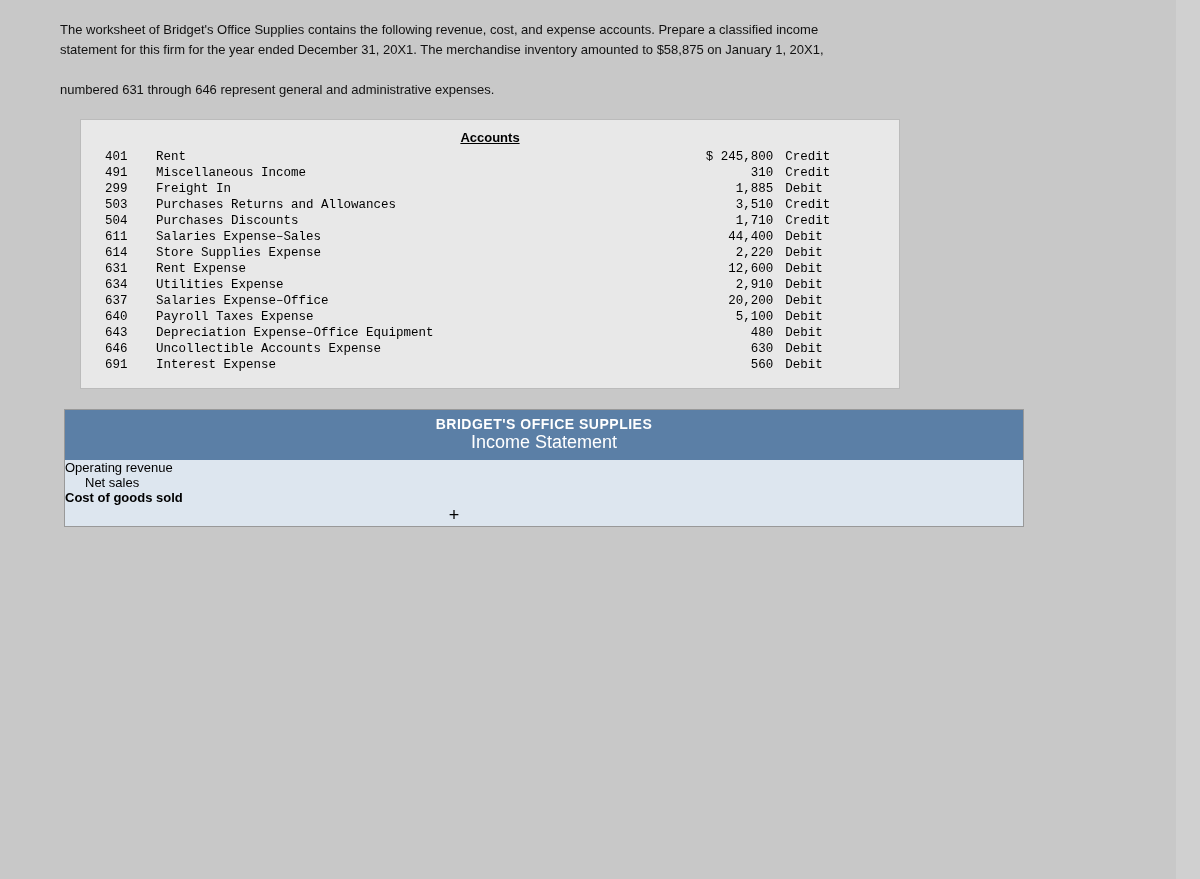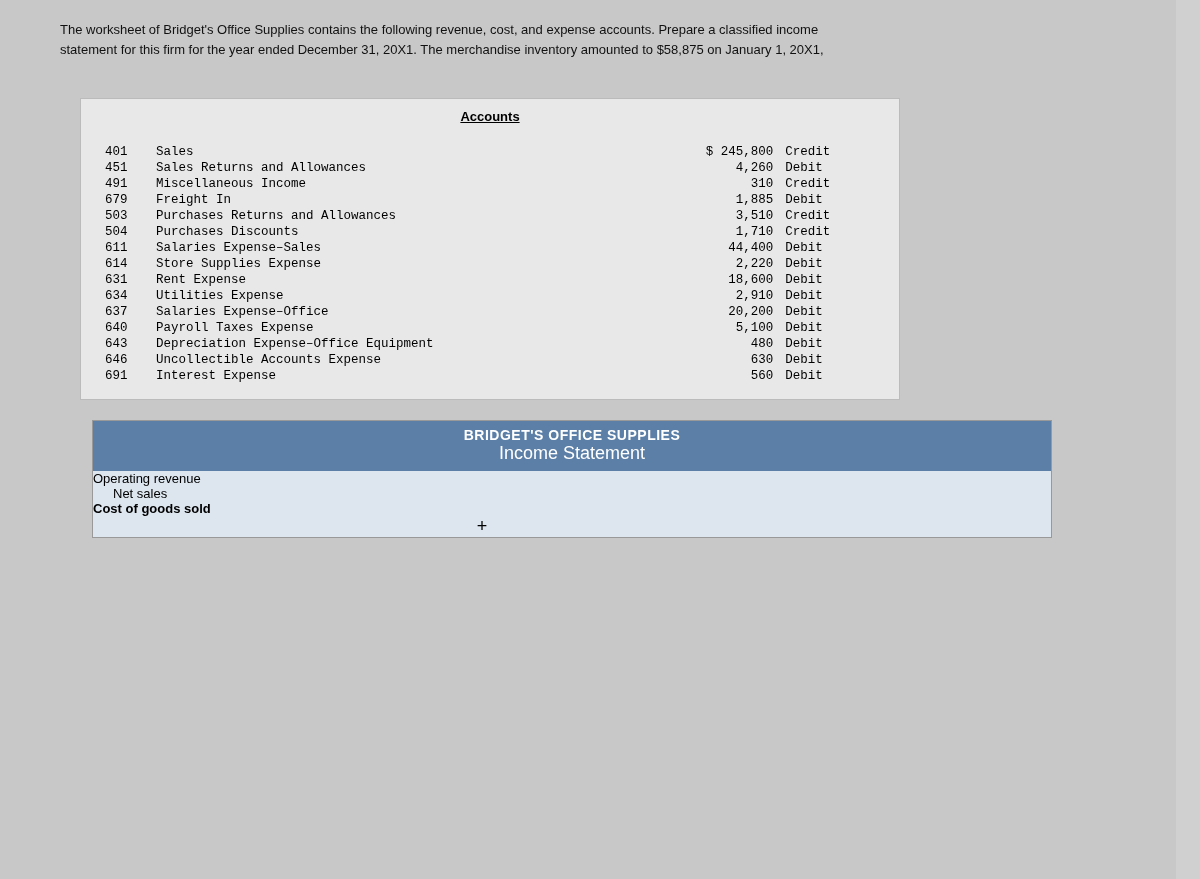--- a/index.html
+++ b/index.html
@@ -29,21 +29,21 @@
       border: 1px solid #bbb;
       padding: 10px 20px 15px 20px;
       margin-bottom: 20px;
       max-width: 820px;
       margin-left: 20px;
     }
     .accounts-header {
       text-align: center;
       font-weight: bold;
       font-size: 13px;
-      margin-bottom: 20px;
+      margin-bottom: 4px;
       text-decoration: underline;
     }
     .accounts-table {
       width: 100%;
       border-collapse: collapse;
     }
     .accounts-table td {
       padding: 1px 4px;
       font-size: 12.5px;
       font-family: 'Courier New', monospace;
@@ -51,21 +51,21 @@
     }
     .accounts-table .col-num { width: 35px; }
     .accounts-table .col-name { width: 340px; }
     .accounts-table .col-amount { width: 90px; text-align: right; }
     .accounts-table .col-type { width: 70px; padding-left: 8px; }
 
     
     .income-section {
       background: #86efac;
       border: 1px solid #999;
-      margin-left: 32px;
+      margin-left: 4px;
       max-width: 960px;
     }
     .income-header {
       background: #5b7fa6;
       color: white;
       text-align: center;
       padding: 6px 0 3px 0;
     }
     .income-header .company-name {
       font-size: 14px;
@@ -87,46 +87,41 @@
   </style>
 </head>
 <body>
 
 <div class="page">
 
   <div class="description">
     <span>The worksheet of Bridget's Office Supplies contains the following revenue, cost, and expense accounts. Prepare a classified income</span><br>
     <span>statement for this firm for the year ended December 31, 20X1. The merchandise inventory amounted to $58,875 on January 1, 20X1,</span><br>
     <br>
+    <span>numbered 631 through 646 represent general and administrative expenses.</span>
   </div>
 
   <div class="accounts-section">
     <div class="accounts-header">Accounts</div>
     <table class="accounts-table">
       <tbody id="accounts-tbody">
           <tr>
     <td class="col-num">401</td>
-    <td class="col-name">Sales</td>
+    <td class="col-name">Rent</td>
     <td class="col-amount">$ 245,800</td>
     <td class="col-type">Credit</td>
-  </tr>
-          <tr>
-    <td class="col-num">451</td>
-    <td class="col-name">Sales Returns and Allowances</td>
-    <td class="col-amount">4,260</td>
-    <td class="col-type">Debit</td>
   </tr>
           <tr>
     <td class="col-num">491</td>
     <td class="col-name">Miscellaneous Income</td>
     <td class="col-amount">310</td>
     <td class="col-type">Credit</td>
   </tr>
           <tr>
-    <td class="col-num">679</td>
+    <td class="col-num">299</td>
     <td class="col-name">Freight In</td>
     <td class="col-amount">1,885</td>
     <td class="col-type">Debit</td>
   </tr>
           <tr>
     <td class="col-num">503</td>
     <td class="col-name">Purchases Returns and Allowances</td>
     <td class="col-amount">3,510</td>
     <td class="col-type">Credit</td>
   </tr>
@@ -144,21 +139,21 @@
   </tr>
           <tr>
     <td class="col-num">614</td>
     <td class="col-name">Store Supplies Expense</td>
     <td class="col-amount">2,220</td>
     <td class="col-type">Debit</td>
   </tr>
           <tr>
     <td class="col-num">631</td>
     <td class="col-name">Rent Expense</td>
-    <td class="col-amount">18,600</td>
+    <td class="col-amount">12,600</td>
     <td class="col-type">Debit</td>
   </tr>
           <tr>
     <td class="col-num">634</td>
     <td class="col-name">Utilities Expense</td>
     <td class="col-amount">2,910</td>
     <td class="col-type">Debit</td>
   </tr>
           <tr>
     <td class="col-num">637</td>

